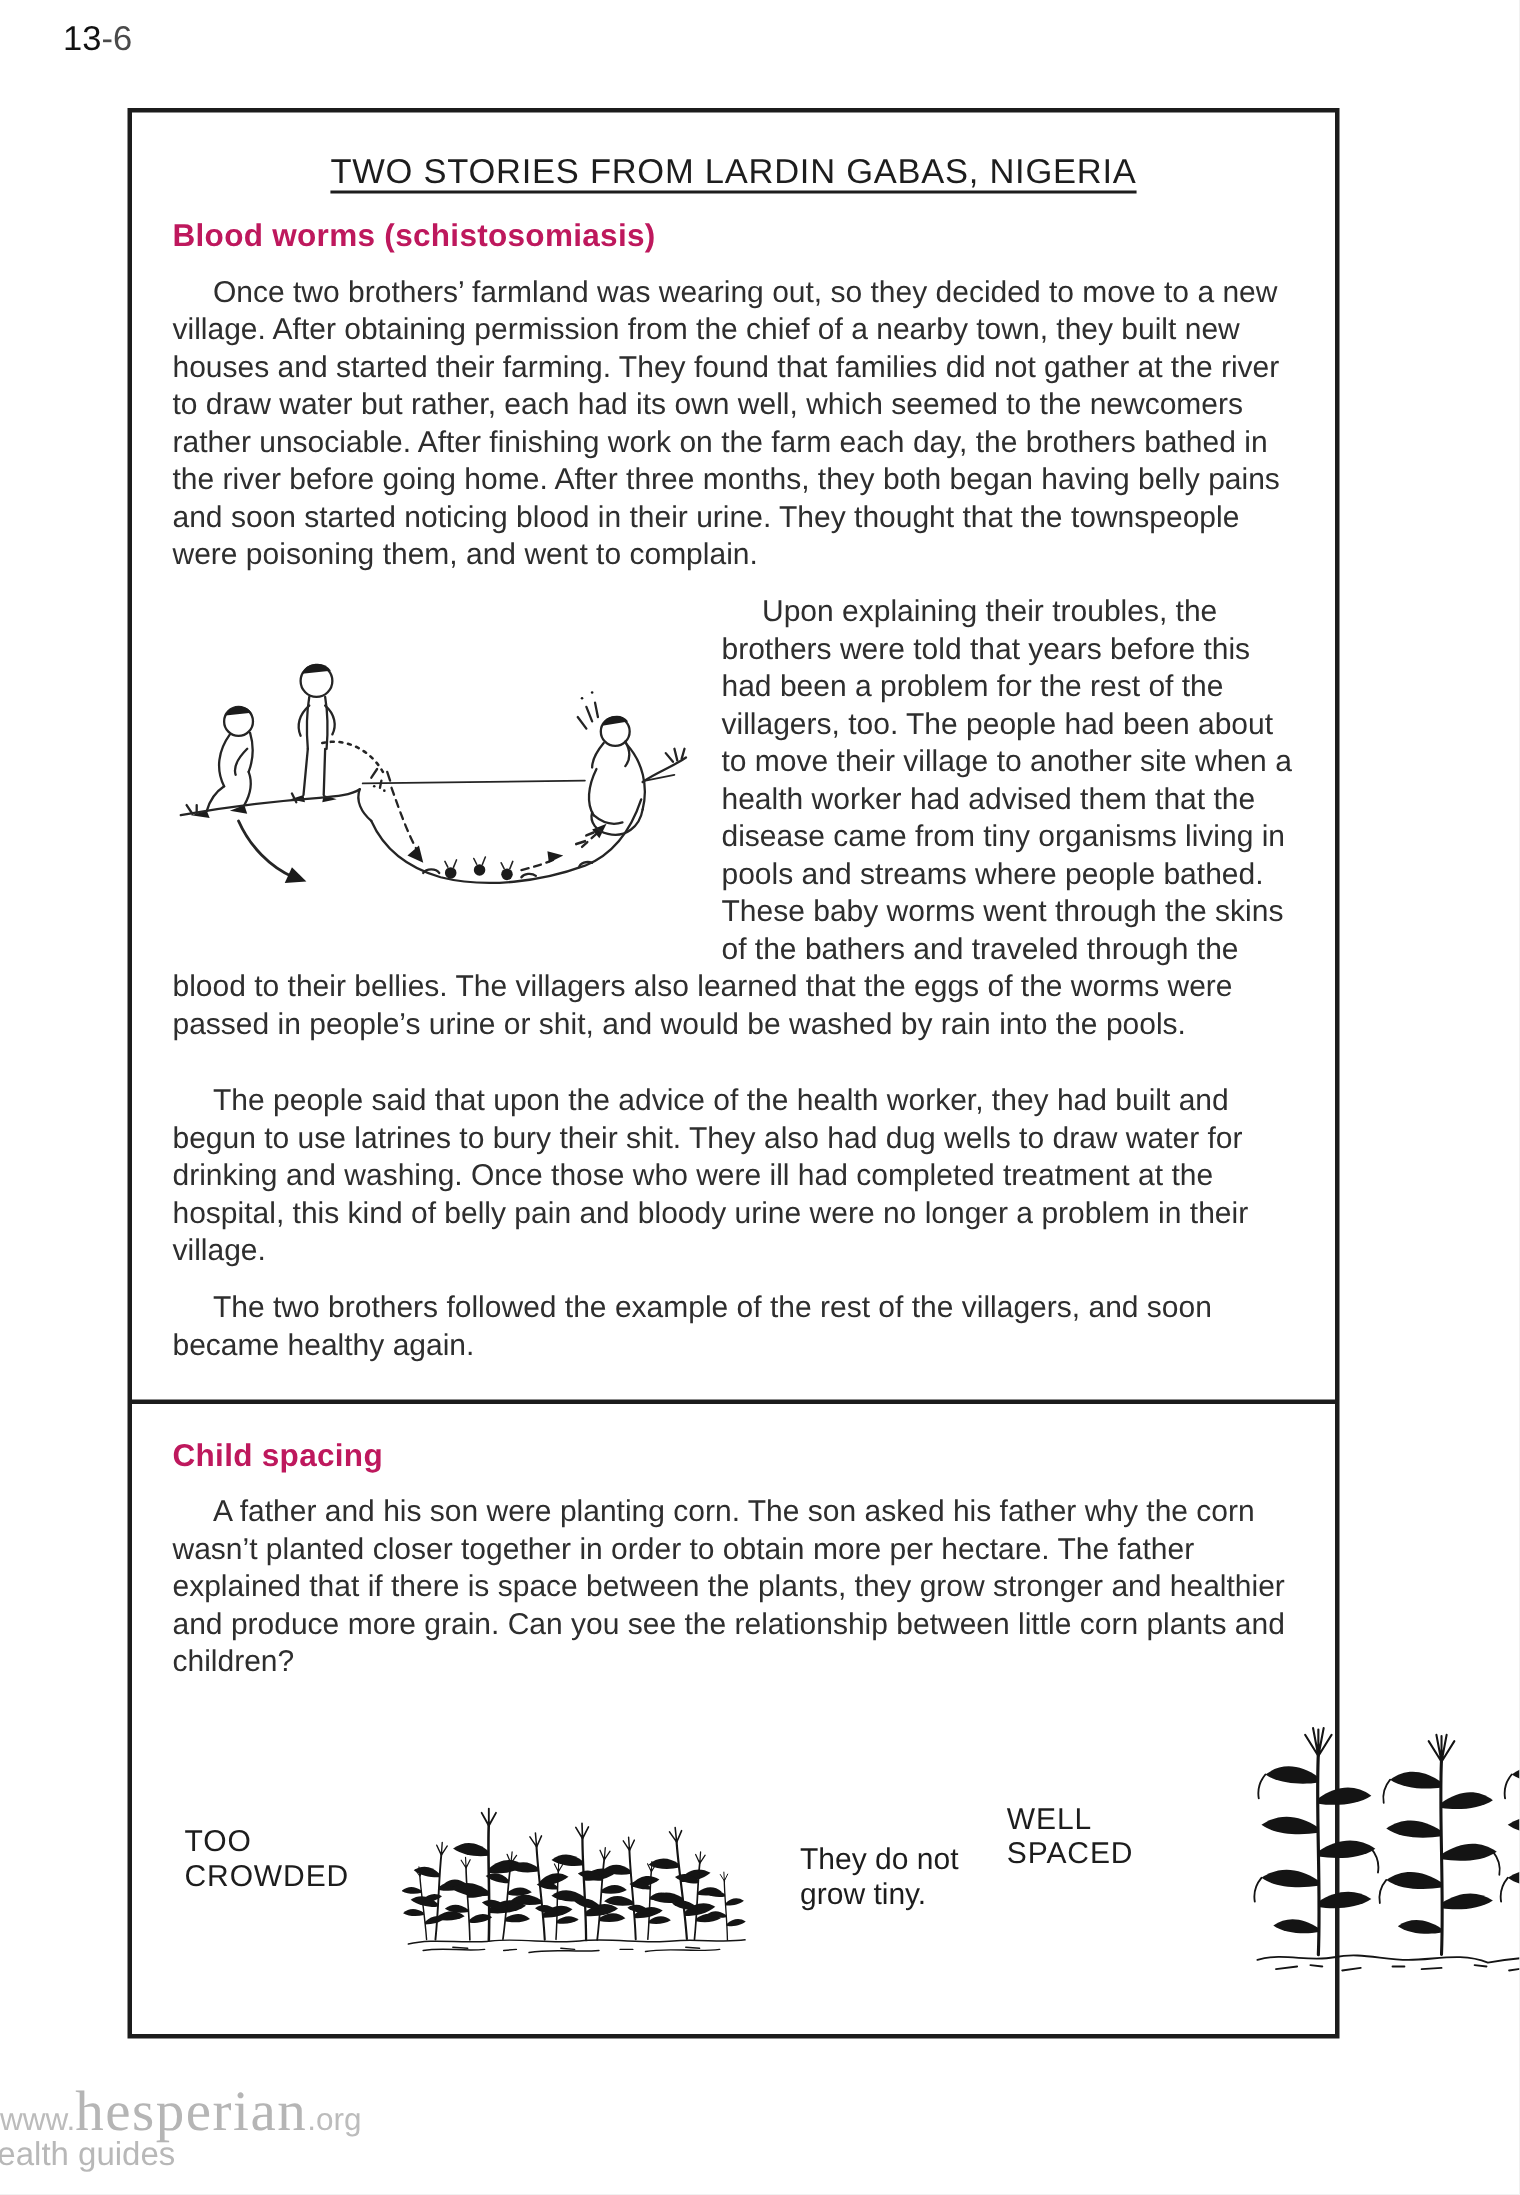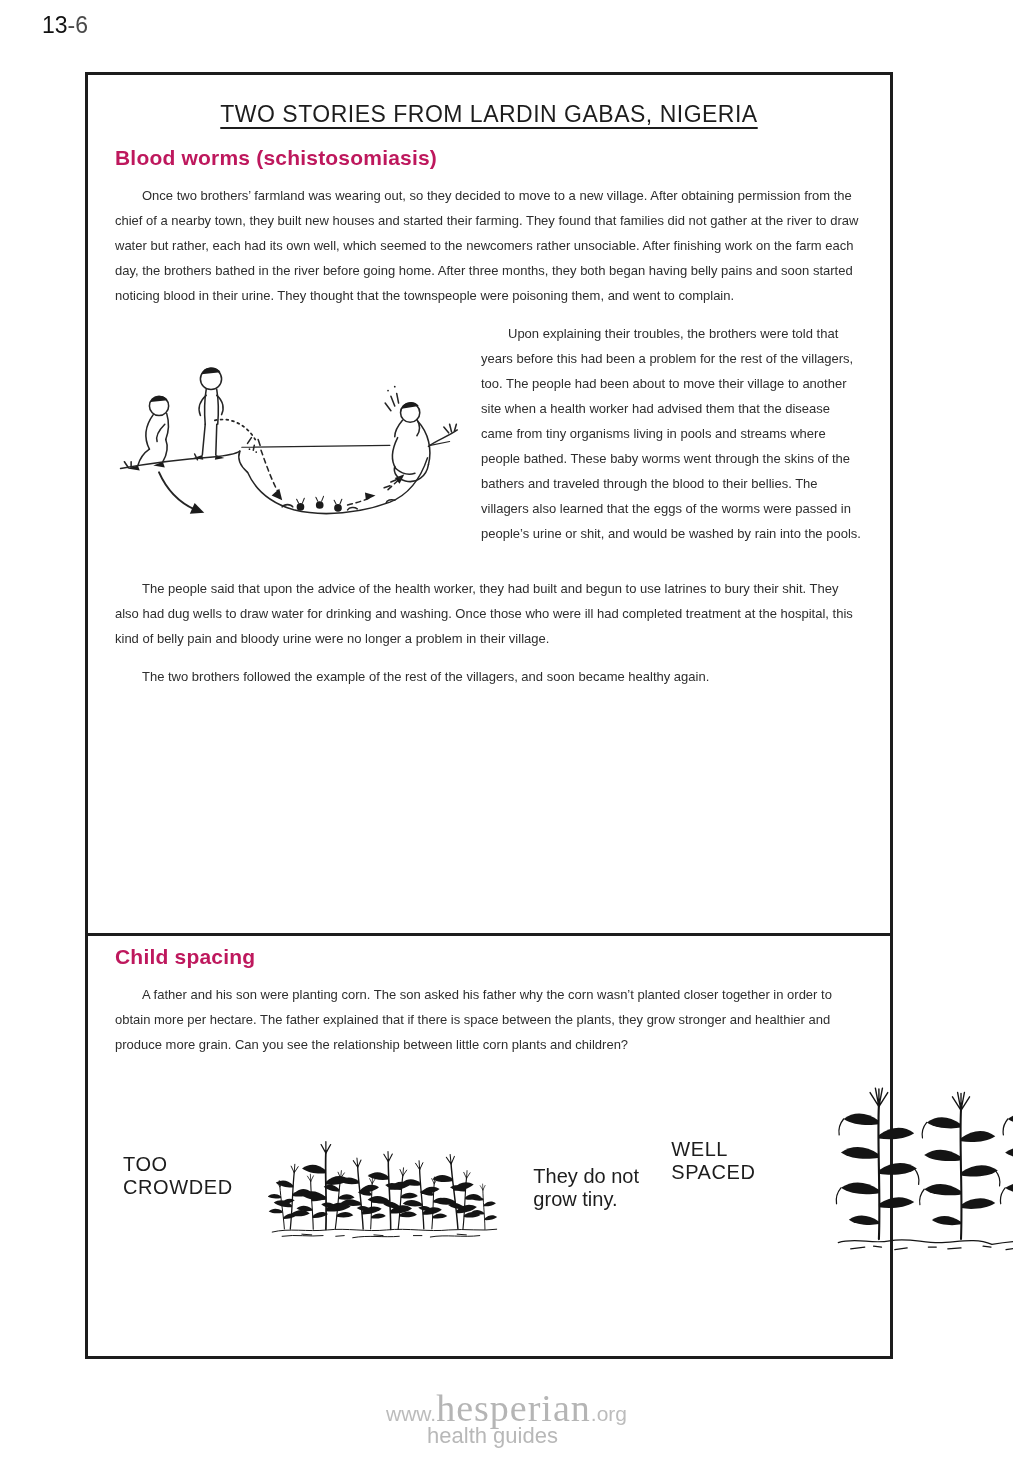--- a/index.html
+++ b/index.html
@@ -27,41 +27,41 @@
   }
   .section-1{
     box-sizing:border-box;
     height:861px;
     padding:14px 27px 0 27px;
     border-bottom:3px solid #1c1c1c;
     overflow:hidden;
   }
   .section-2{
     box-sizing:border-box;
-    padding:3px 27px 0 27px;
+    padding:17px 27px 0 27px;
   }
   .story-title{
     text-align:center;
     font-size:23px;
     letter-spacing:0.5px;
     color:#1d1d1d;
     text-decoration:underline;
     text-underline-offset:5px;
     text-decoration-thickness:2px;
     margin:12px 0 18px 0;
   }
   .sub-heading{
     font-weight:bold;
     font-size:21px;
     color:#be185d;
     margin:6px 0 4px 0;
     letter-spacing:0.2px;
   }
   .body-par{
-    font-size:13px;
+    font-size:20px;
     line-height:25px;
     text-indent:27px;
     margin:13px 0;
     color:#2e2e2e;
   }
   .river-figure{
     float:left;
     width:356px;height:238px;
     margin:2px 16px 2px -6px;
   }
@@ -88,21 +88,21 @@
     margin-bottom:14px;
   }
   .corn-caption{
     font-size:20px;
     color:#1d1d1d;
     margin-top:10px;
   }
   .footer-mark{
     position:absolute;
     left:0;top:1389px;width:100%;
-    text-align:center;
+    text-align:left;
     color:#b7b7b7;
     line-height:1;
   }
   .fm-line1{white-space:nowrap;}
   .fm-www,.fm-org{font-size:21px;color:#bcbcbc;}
   .fm-name{
     font-family:"Liberation Serif", serif;
     font-size:38px;color:#b5b5b5;
     letter-spacing:1px;
   }

